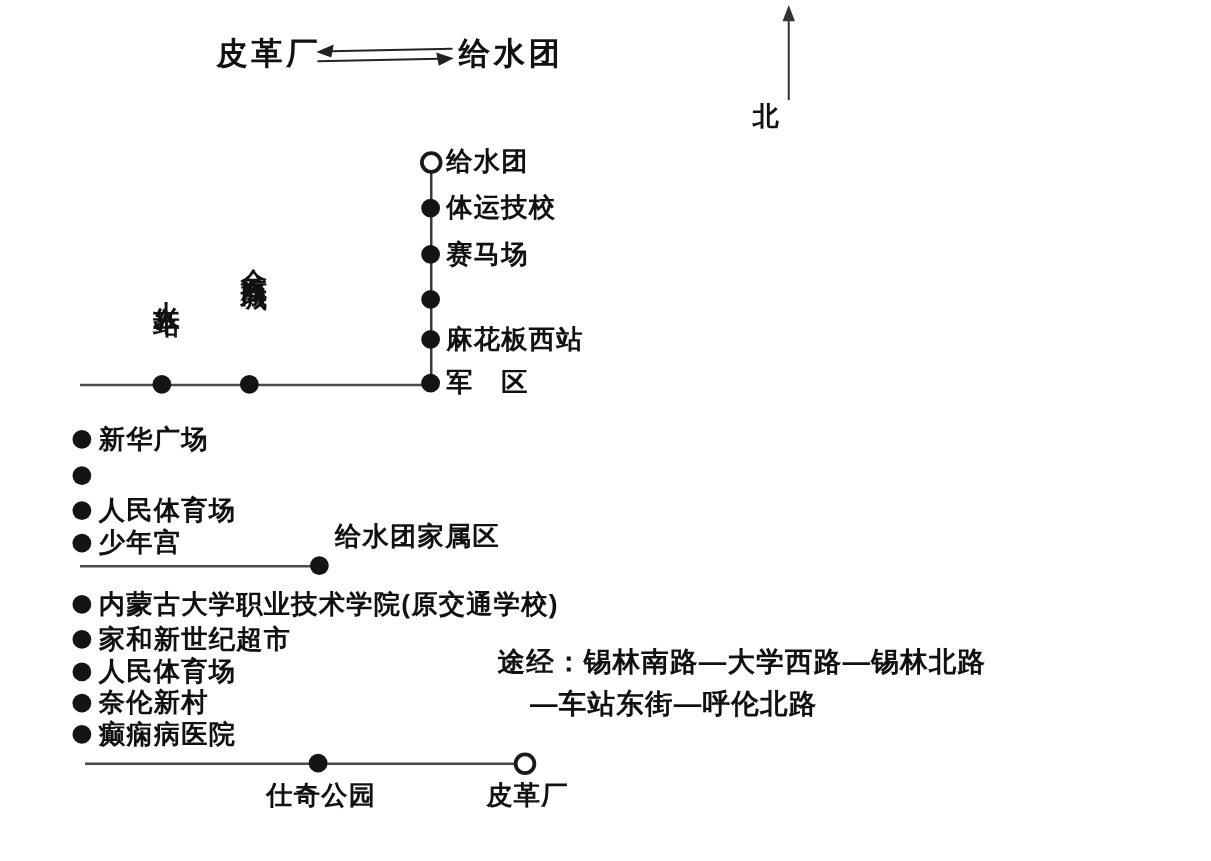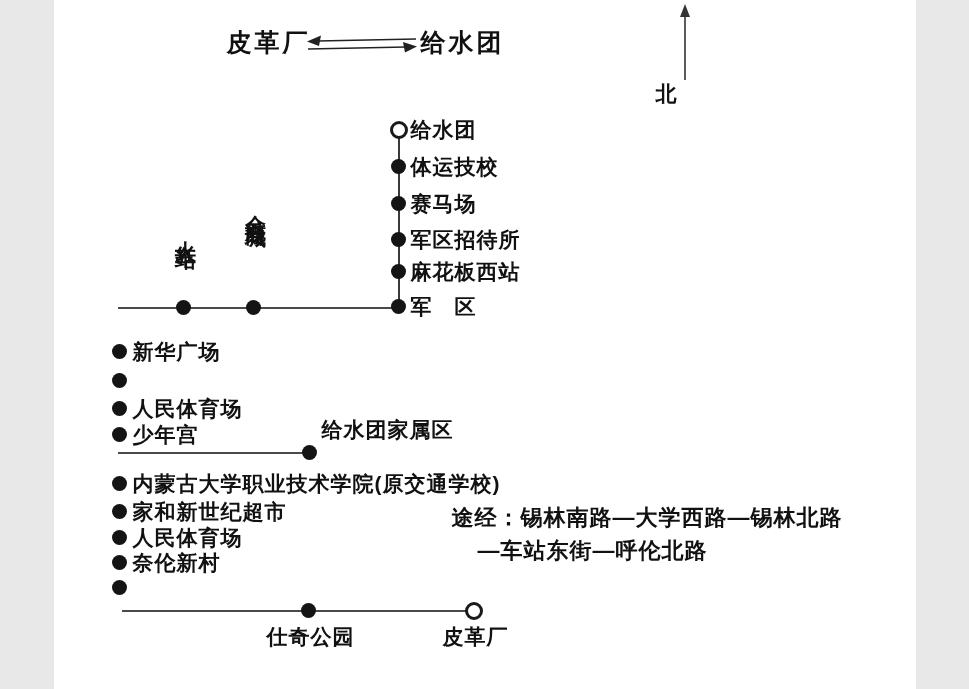--- a/index.html
+++ b/index.html
@@ -1,17 +1,17 @@
 <!DOCTYPE html>
 <html><head>
 <meta charset="utf-8">
 <style>
   html,body{margin:0;padding:0;background:#e8e8e8;}
   .canvas{
-    position:relative;width:862px;height:689px;margin:0 auto;
+    position:relative;width:969px;height:689px;margin:0 auto;
     background:#ffffff;overflow:hidden;
     font-family:"Liberation Sans","DejaVu Sans",sans-serif;
     color:#111;
   }
   .lbl{
     position:absolute;font-size:21px;font-weight:bold;line-height:27px;
     white-space:nowrap;letter-spacing:1px;
   }
   .lbl-vert{
     position:absolute;font-size:21px;font-weight:bold;
@@ -23,21 +23,21 @@
   }
   .dot{
     position:absolute;width:15px;height:15px;border-radius:50%;background:#141414;
   }
   .dot.open{
     width:12px;height:12px;background:#fff;border:3px solid #1a1a1a;
   }
   .hline{position:absolute;height:2px;background:#4a4a4a;}
   .vline{position:absolute;width:2px;background:#3a3a3a;}
   .info{
-    position:absolute;font-size:22px;font-weight:bold;letter-spacing:1px;white-space:nowrap;
+    position:absolute;font-size:22px;font-weight:bold;letter-spacing:1px;white-space:nowrap;margin-top:12px;
   }
   svg{position:absolute;overflow:visible;}
 </style>
 </head>
 <body>
 
 <div class="canvas">
 
   <div class="hdr" style="left:173px;top:26px">皮革厂</div>
   <svg style="left:252px;top:31px" width="112" height="26" viewBox="0 0 112 26">
@@ -62,21 +62,20 @@
   <span class="dot open" style="left:336px;top:121px"></span>
   <div class="lbl" style="left:357px;top:116px">给水团</div>
 
   <span class="dot" style="left:337px;top:159px"></span>
   <div class="lbl" style="left:357px;top:153px">体运技校</div>
 
   <span class="dot" style="left:337px;top:196px"></span>
   <div class="lbl" style="left:357px;top:190px">赛马场</div>
 
   <span class="dot" style="left:337px;top:232px"></span>
-  <div class="lbl" style="left:357px;top:226px">军区招待所</div>
 
   <span class="dot" style="left:337px;top:264px"></span>
   <div class="lbl" style="left:357px;top:258px">麻花板西站</div>
 
   <span class="dot" style="left:337px;top:299px"></span>
   <div class="lbl" style="left:357px;top:293px">军　区</div>
 
   <span class="dot" style="left:122px;top:300px"></span>
   <div class="lbl-vert" style="left:118px;top:224px">火车站</div>
 
@@ -103,20 +102,21 @@
   <span class="dot" style="left:58px;top:504px"></span>
   <div class="lbl" style="left:79px;top:498px">家和新世纪超市</div>
 
   <span class="dot" style="left:58px;top:530px"></span>
   <div class="lbl" style="left:79px;top:524px">人民体育场</div>
 
   <span class="dot" style="left:58px;top:555px"></span>
   <div class="lbl" style="left:79px;top:549px">奈伦新村</div>
 
   <span class="dot" style="left:58px;top:580px"></span>
+  <div class="lbl" style="left:79px;top:574px">癫痫病医院</div>
 
   <span class="dot" style="left:247px;top:603px"></span>
   <div class="lbl" style="left:211px;top:623px;width:92px;text-align:center">仕奇公园</div>
 
   <span class="dot open" style="left:411px;top:602px"></span>
   <div class="lbl" style="left:386px;top:623px;width:72px;text-align:center">皮革厂</div>
 
   <div class="info" style="left:398px;top:503px">
     <span>途经：</span><span>锡林南路—大学西路—锡林北路</span>
   </div>

